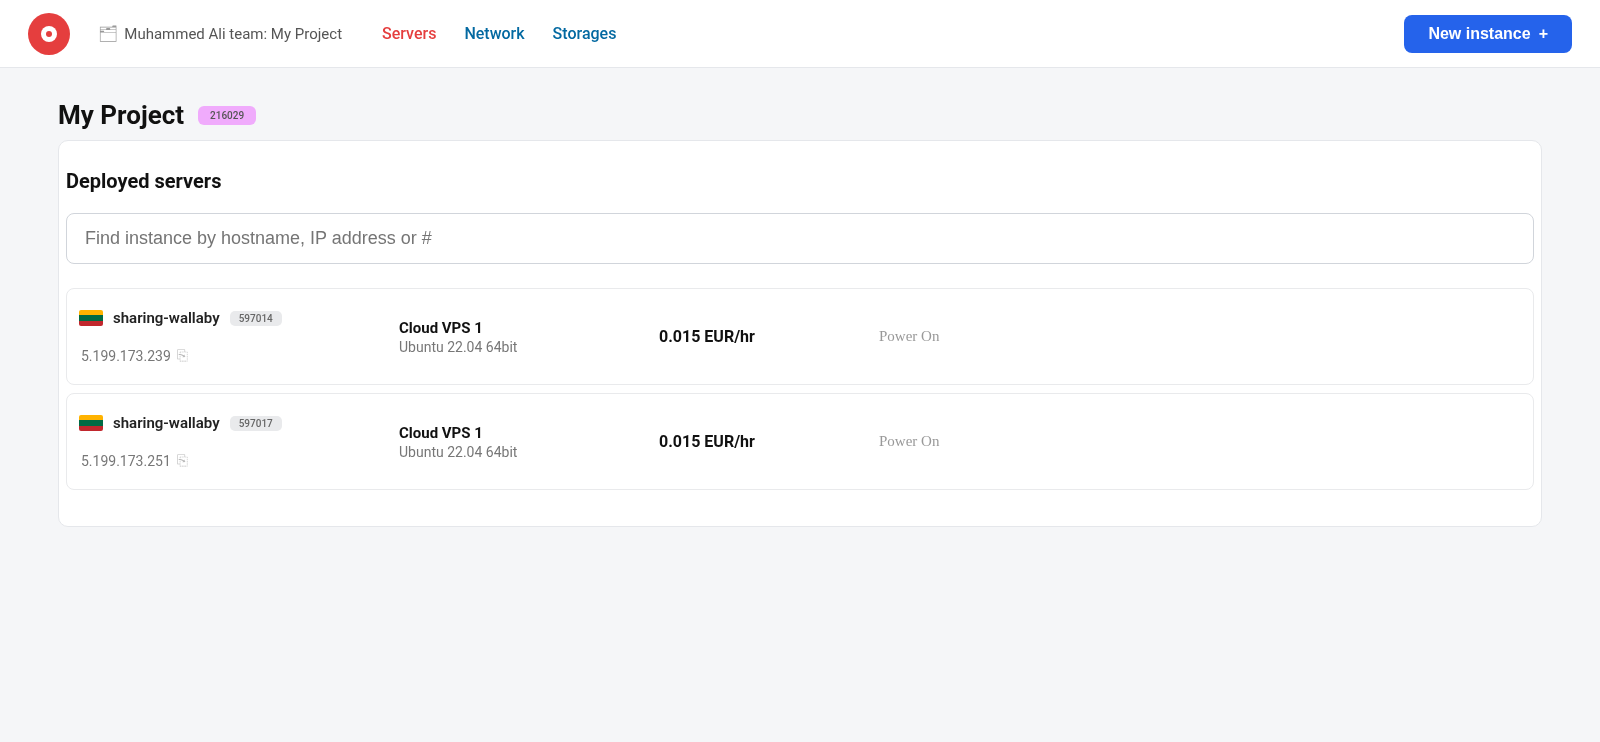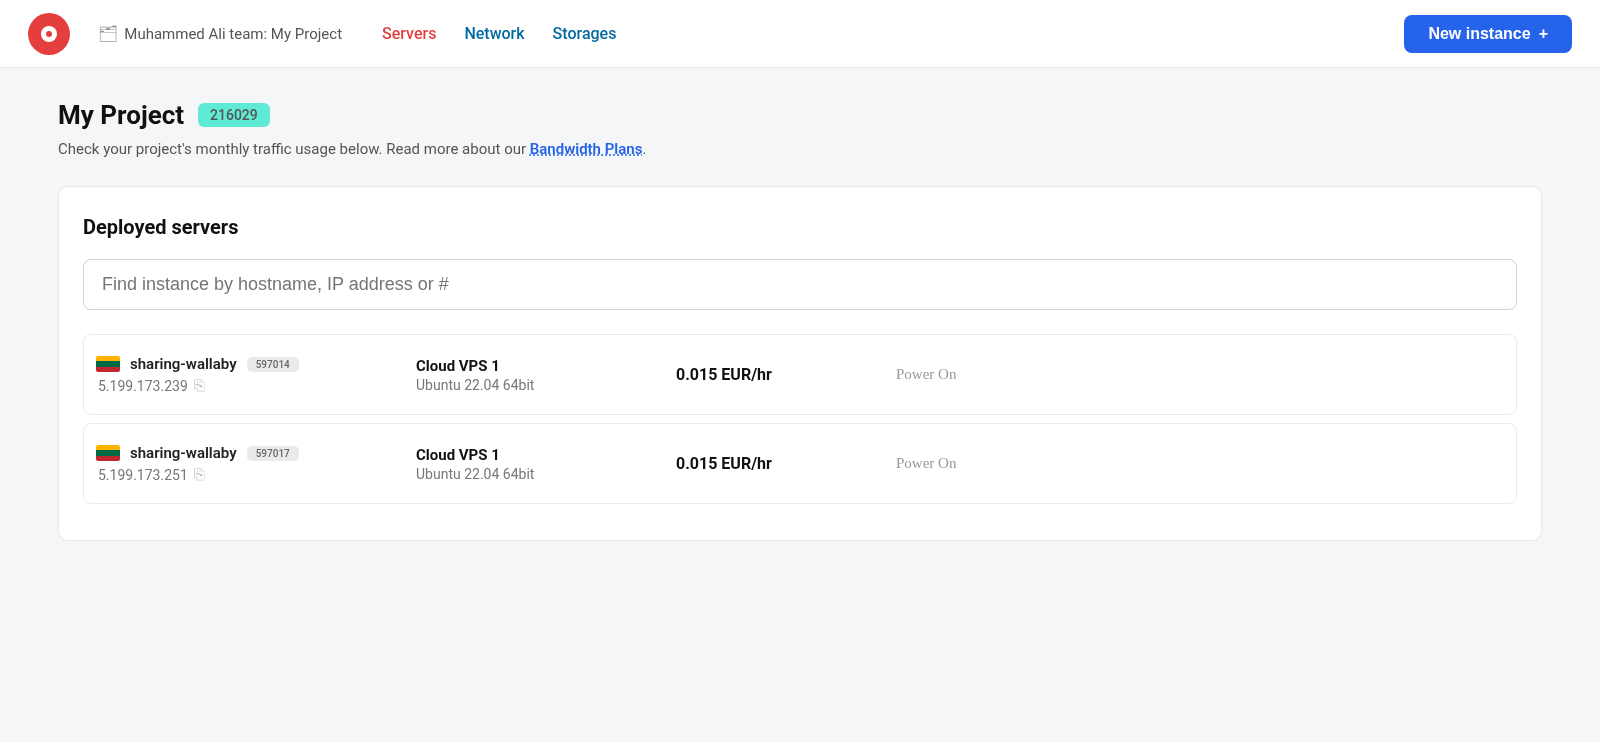--- a/index.html
+++ b/index.html
@@ -73,44 +73,44 @@
       align-items: center;
       gap: 14px;
       margin-bottom: 10px;
     }
     .project-title {
       font-size: 26px;
       font-weight: 700;
       color: #111;
     }
     .project-id-badge {
-      background: #5eead4;
+      background: #f0abfc;
       color: #555;
       border-radius: 6px;
       padding: 4px 12px;
-      font-size: 14px;
+      font-size: 10px;
       font-weight: 500;
     }
     .project-desc {
       font-size: 15px;
       color: #555;
       margin-bottom: 28px;
     }
     .project-desc a {
       color: #2563eb;
       font-weight: 600;
       text-decoration: underline dotted;
     }
 
     
     .section {
       background: #fff;
       border-radius: 10px;
       border: 1px solid #e5e7eb;
-      padding: 28px 24px;
+      padding: 28px 7px;
     }
     .section-title {
       font-size: 20px;
       font-weight: 700;
       color: #111;
       margin-bottom: 20px;
     }
     .search-input {
       width: 100%;
       border: 1px solid #d1d5db;
@@ -133,21 +133,21 @@
       cursor: pointer;
       background: #fff;
       border-radius: 8px;
       margin-bottom: 8px;
       border: 1px solid #e9eaec;
     }
     .server-identity {
       display: flex;
       flex-direction: column;
       min-width: 280px;
-      gap: 4px;
+      gap: 20px;
     }
     .server-name-row {
       display: flex;
       align-items: center;
       gap: 10px;
     }
     .flag {
       width: 24px;
       height: 16px;
       border-radius: 2px;
@@ -244,23 +244,20 @@
   </button>
 </header>
 
 <main class="content">
 
   <div class="project-title-row">
     <h1 class="project-title">My Project</h1>
     <span class="project-id-badge">216029</span>
   </div>
 
-  <p class="project-desc">
-    <span>Check your project's monthly traffic usage below. Read more about our </span><a href="#">Bandwidth Plans</a><span>.</span>
-  </p>
 
   <div class="section">
     <h2 class="section-title">Deployed servers</h2>
 
     <input class="search-input" type="text" placeholder="Find instance by hostname, IP address or #" style="">
 
     <div class="server-list" id="server-list">
 
     <div class="server-row">
     <div class="server-identity">

